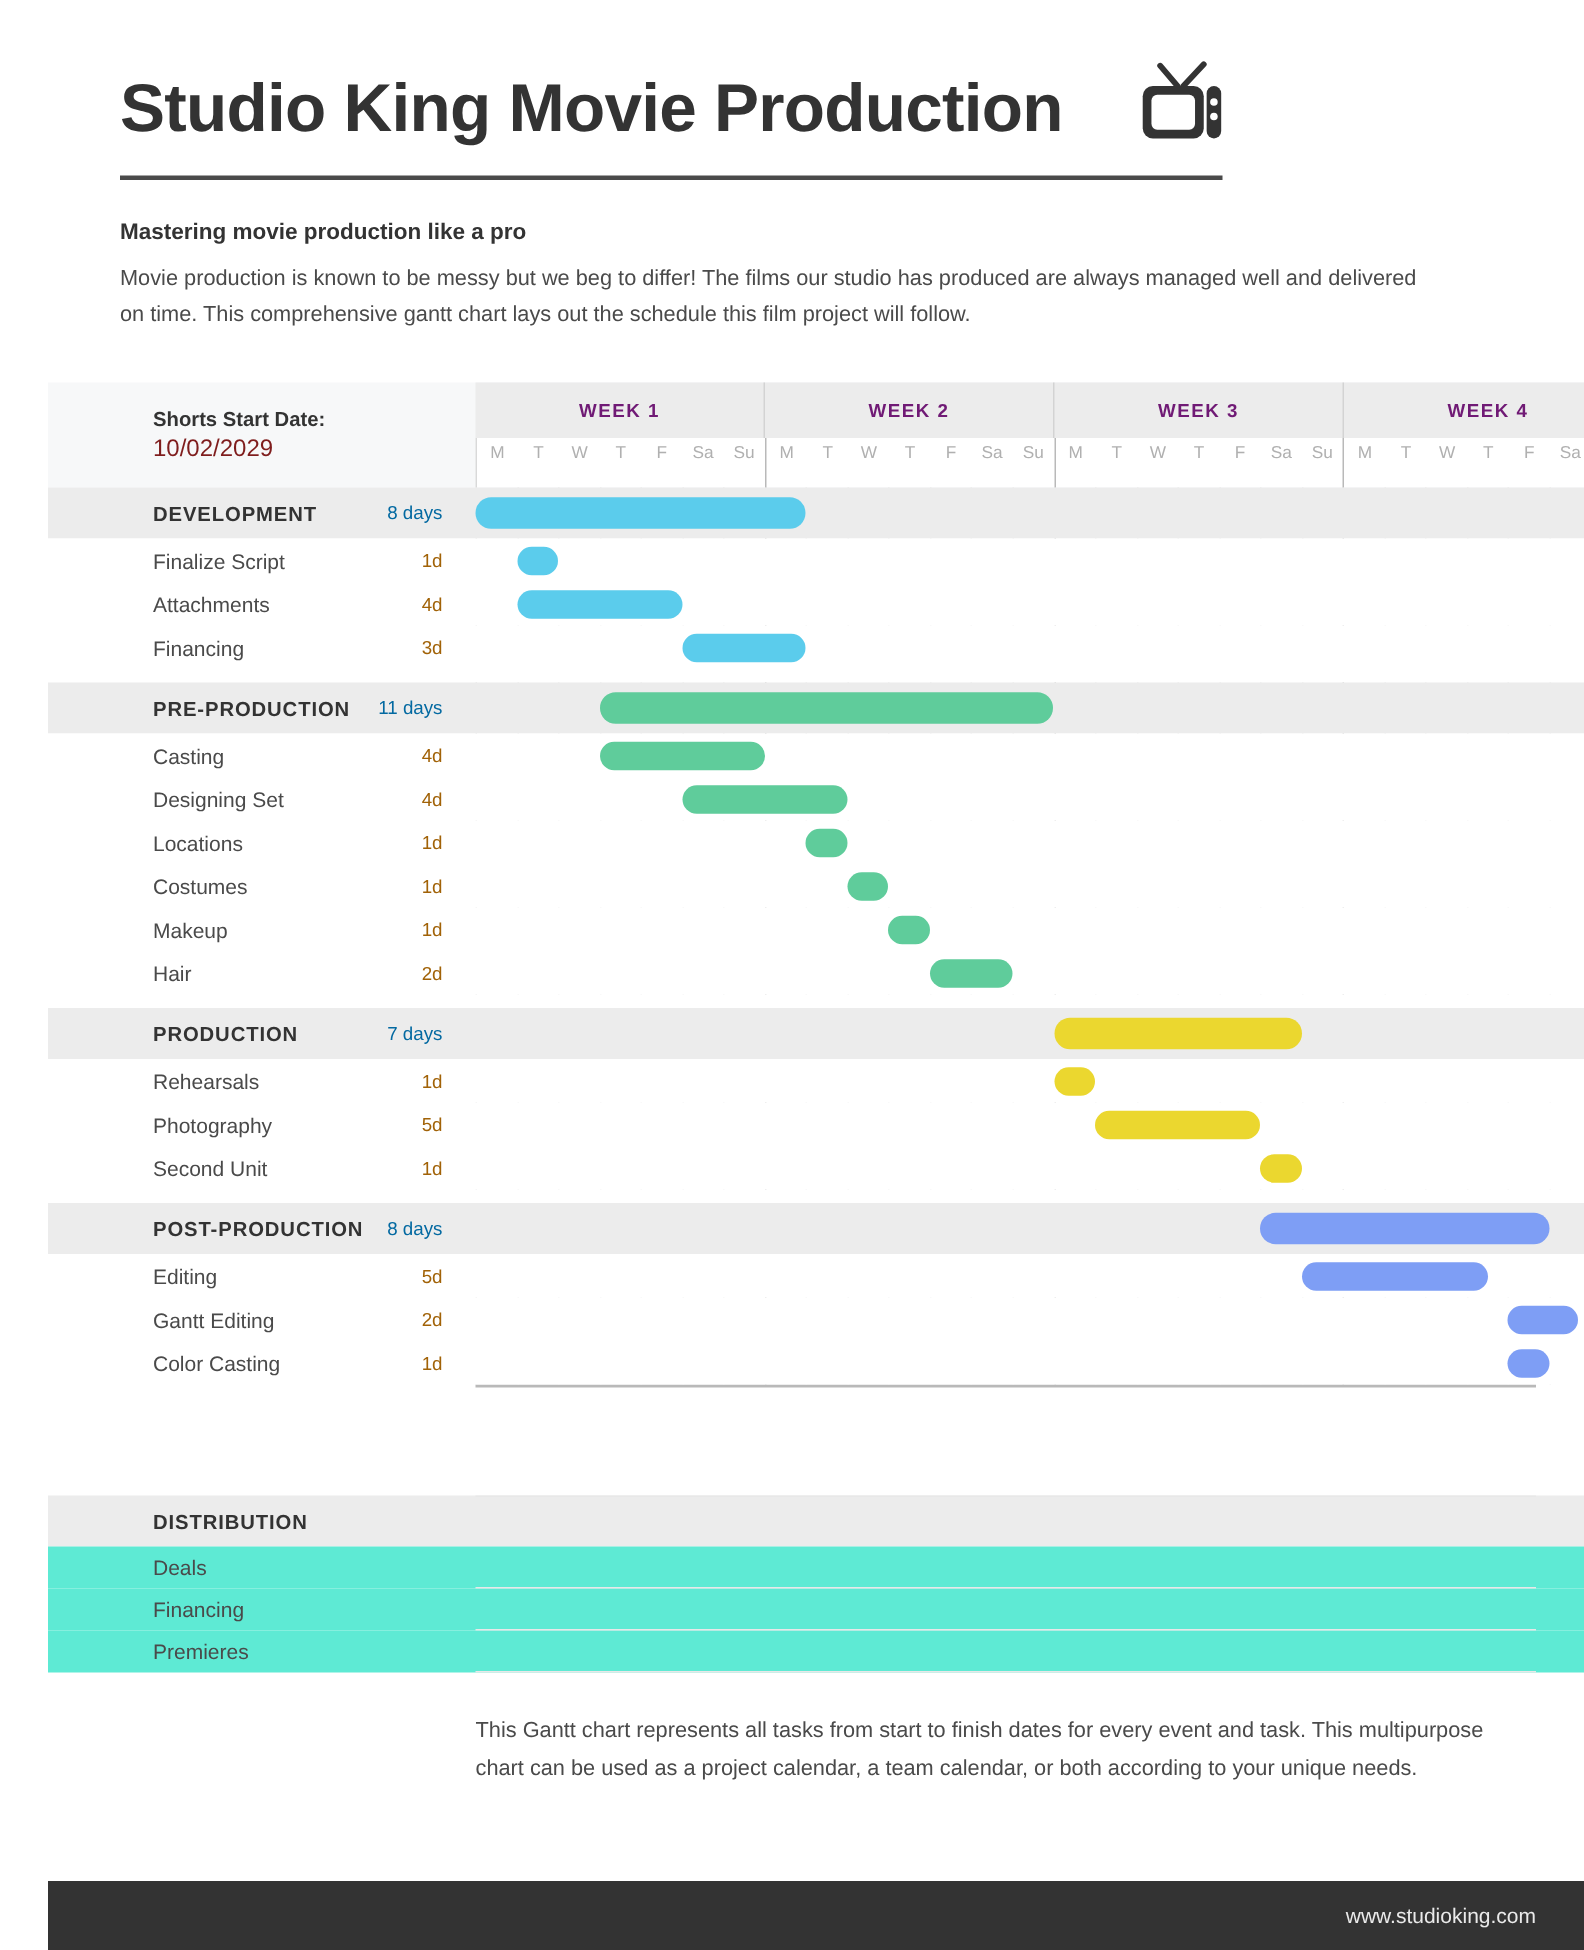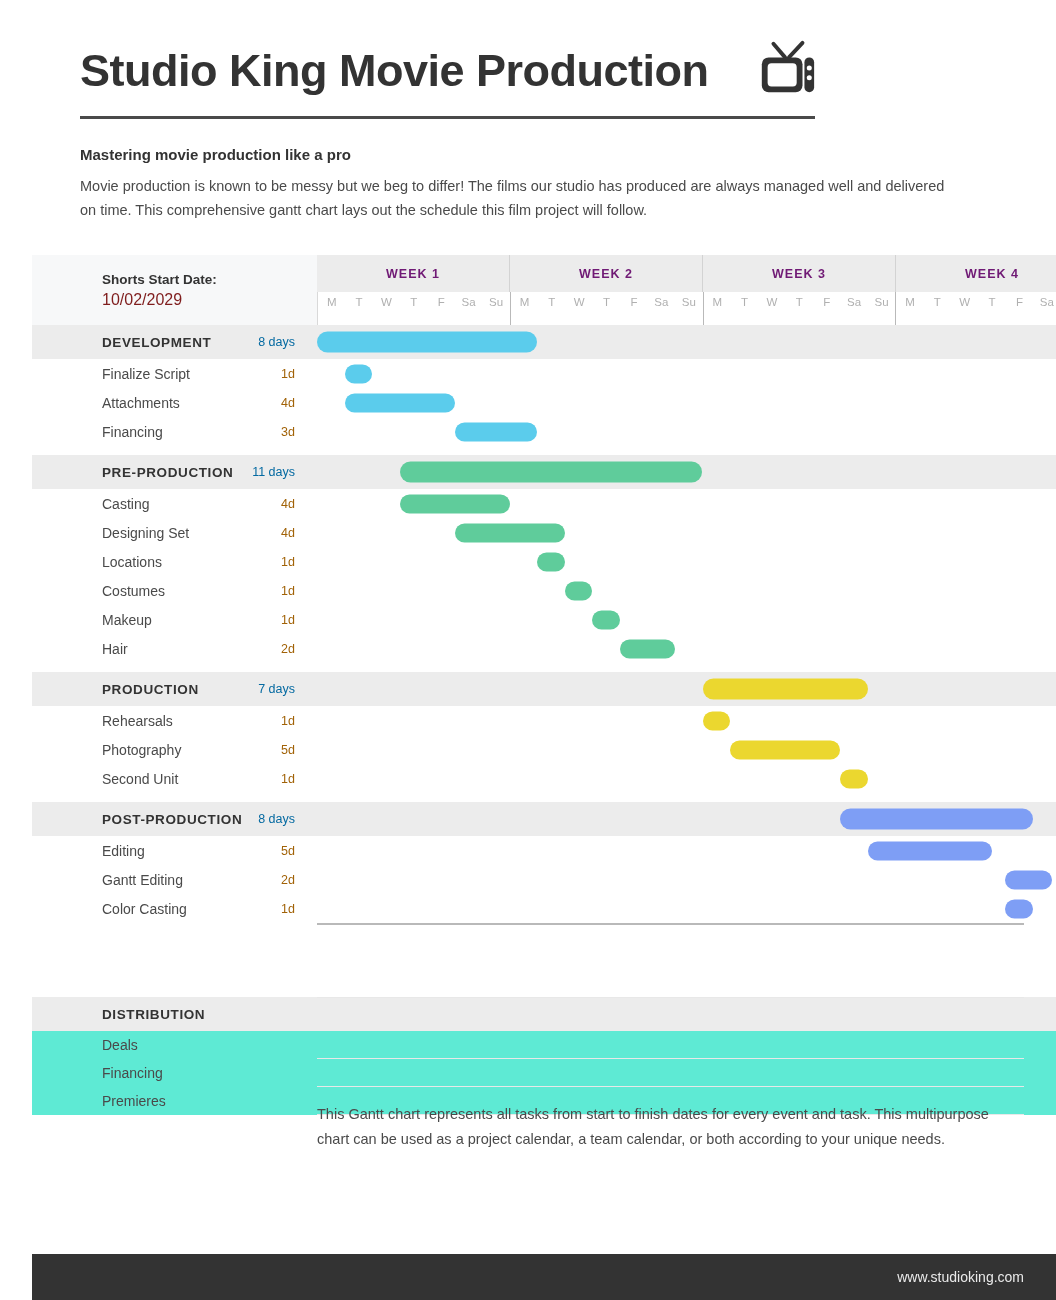--- a/index.html
+++ b/index.html
@@ -105,21 +105,21 @@
   .dist-line {
     position: absolute; left: 0; right: 64px; bottom: 0;
     height: 1px; background: #e8e8e8;
   }
   .dist-topline {
     position: absolute; left: 285px; right: 64px; top: 0;
     height: 1px; background: #e8e8e8;
   }
 
   .outro {
-    position: absolute; left: 285px; top: 1102px; width: 700px;
+    position: absolute; left: 285px; top: 1142px; width: 700px;
     font-size: 14.5px; line-height: 1.72; color: #4a4a4a;
   }
 
   .footer {
     position: absolute; left: 0; bottom: 0; width: 1056px; height: 46px;
     background: #333333; display: flex; align-items: center; justify-content: flex-end;
     padding-right: 64px;
   }
   .footer-url { font-size: 14px; color: #eaeaea; }
 </style>

